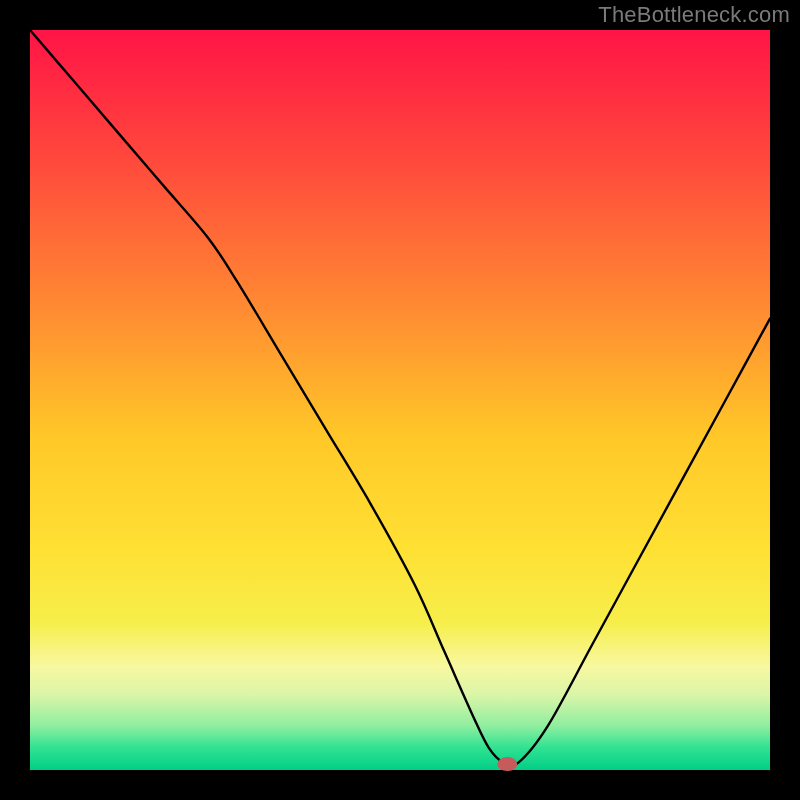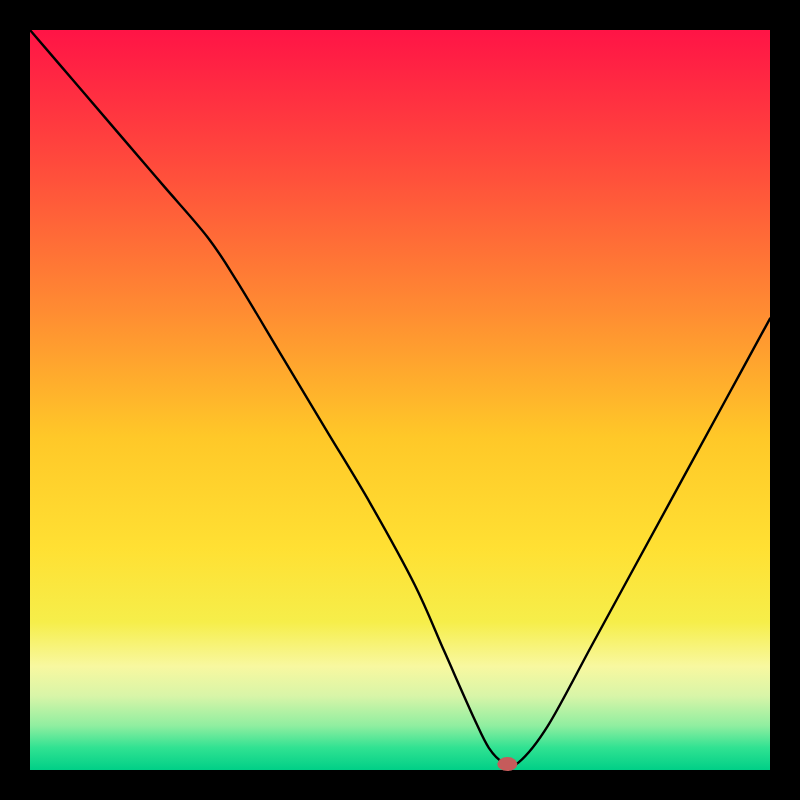--- a/index.html
+++ b/index.html
@@ -25,20 +25,21 @@
     font-weight: 500;
     color: #7a7a7a;
     letter-spacing: 0.2px;
   }
   svg { display: block; }
 </style>
 </head>
 <body>
 
 <div class="frame">
+  <div class="watermark">TheBottleneck.com</div>
 
   <svg id="chart-svg" width="800" height="800" viewBox="0 0 800 800">
     <defs>
       <linearGradient id="bg-grad" x1="0" y1="0" x2="0" y2="1">
           <stop offset="0%" stop-color="#ff1446"></stop>
           <stop offset="18%" stop-color="#ff4a3c"></stop>
           <stop offset="38%" stop-color="#ff8c32"></stop>
           <stop offset="55.00000000000001%" stop-color="#ffc828"></stop>
           <stop offset="70%" stop-color="#ffe033"></stop>
           <stop offset="80%" stop-color="#f6ee4a"></stop>

